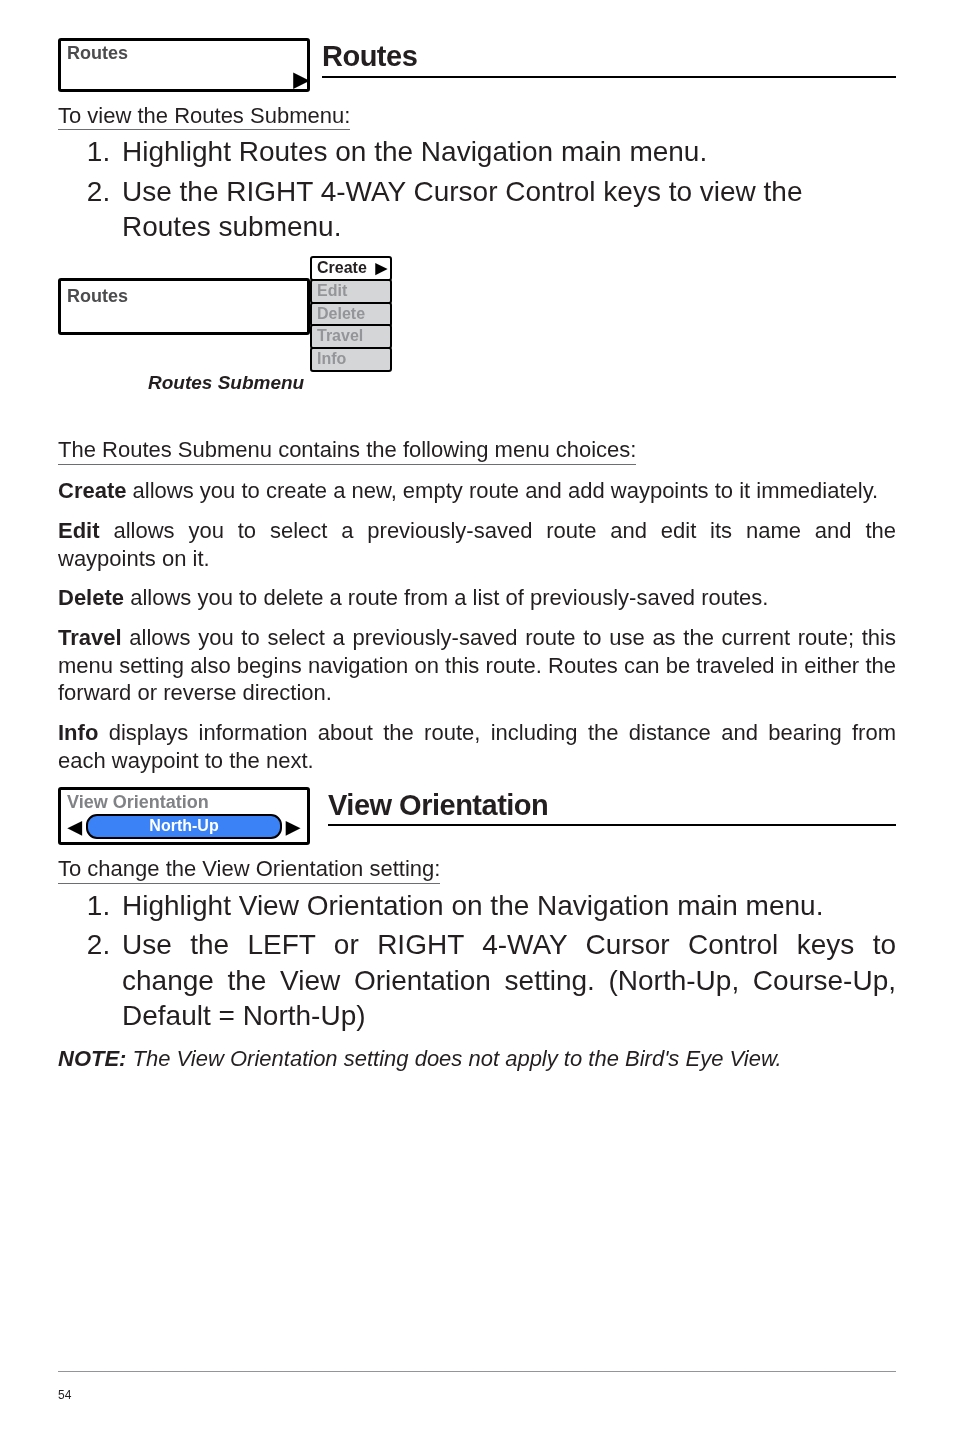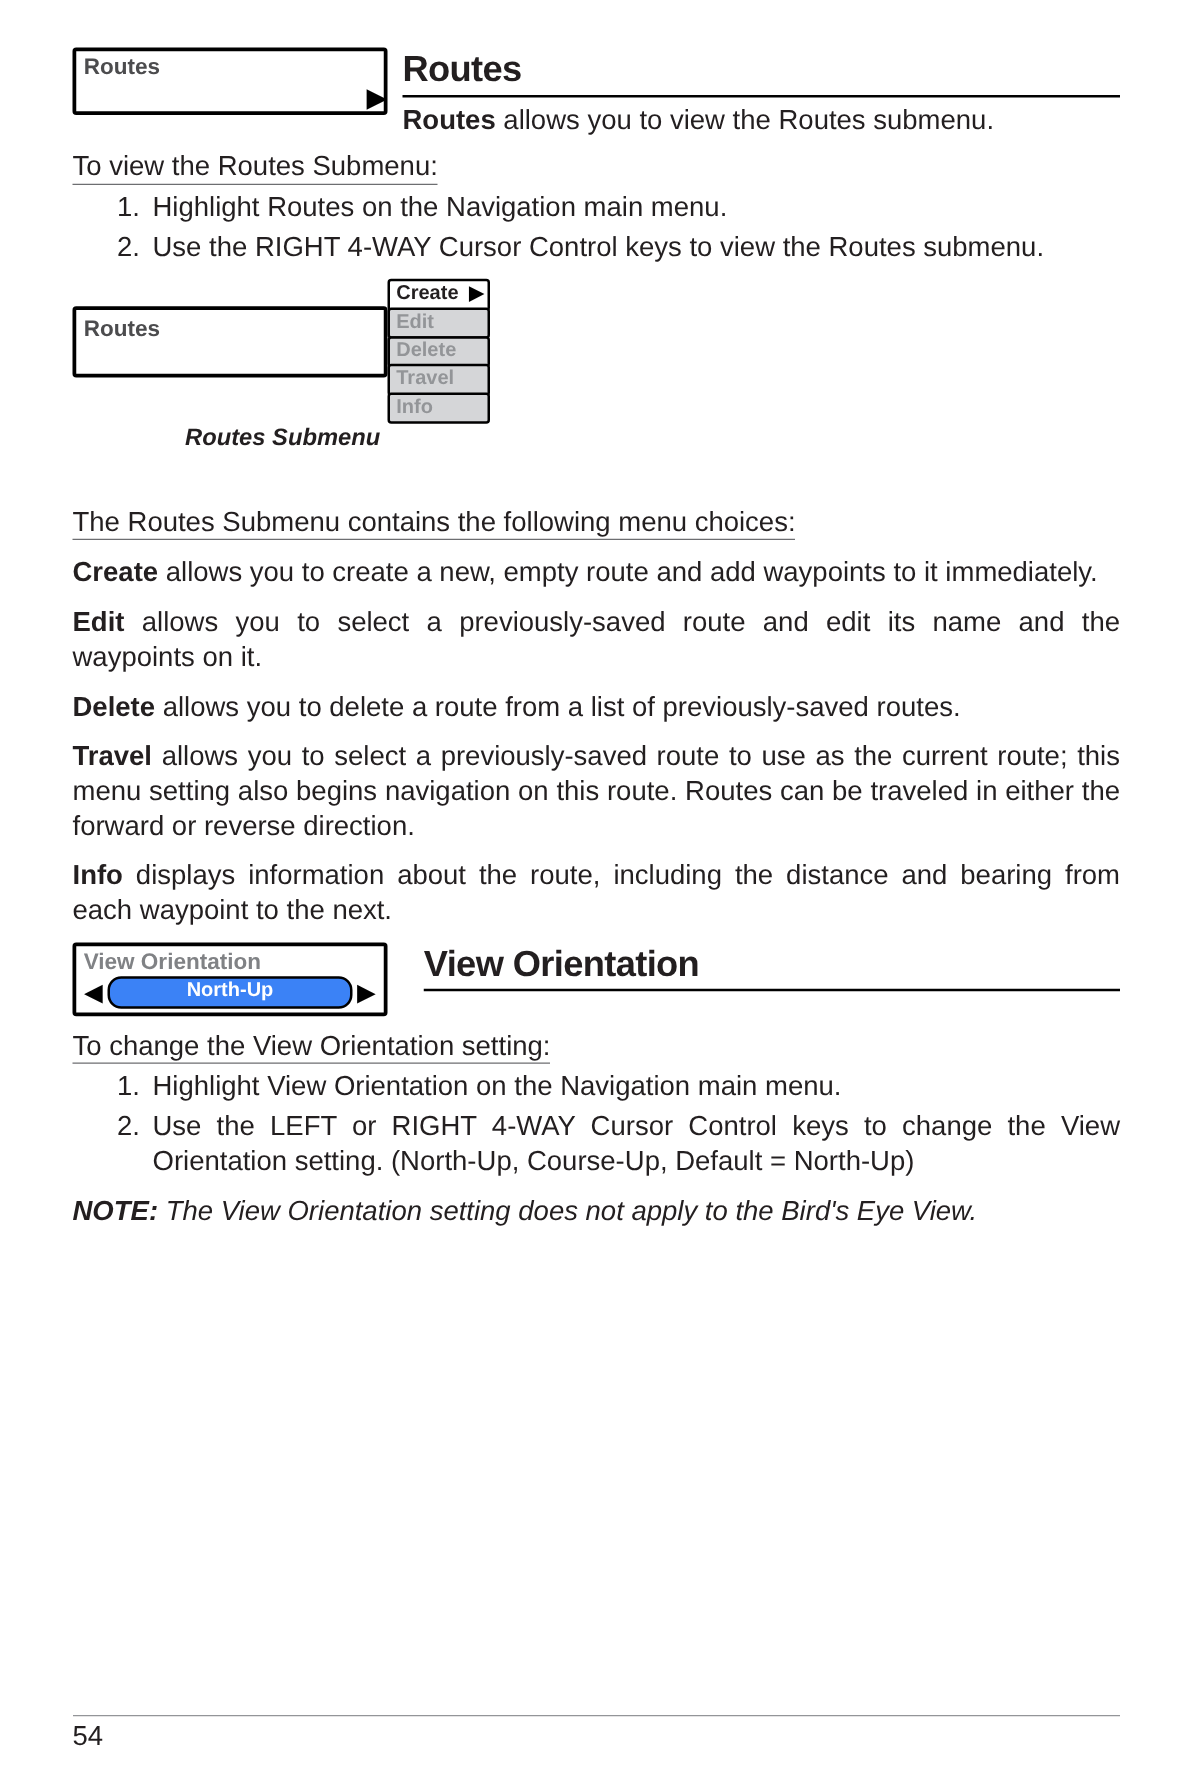--- a/index.html
+++ b/index.html
@@ -55,21 +55,21 @@
     padding-bottom: 0px;
     margin-top: 10px;
     margin-bottom: 4px;
   }
   ol.steps {
     list-style: decimal;
     padding-left: 60px;
     margin-bottom: 12px;
   }
   ol.steps li {
-    font-size: 22px;
+    font-size: 28px;
     padding-left: 4px;
     margin-bottom: 4px;
   }
 
   .submenu-figure { margin: 10px 0 4px 0; }
   .submenu-body { display: flex; align-items: flex-start; gap: 0; }
   .routes-main-cell {
     border: 3px solid #000;
     border-radius: 3px;
     width: 252px;
@@ -105,21 +105,21 @@
     font-style: italic;
     font-size: 19px;
     margin-left: 90px;
     margin-top: 2px;
     margin-bottom: 31px;
   }
 
   p.body { margin-bottom: 12px; font-size: 22px; text-align: justify; }
   p.body b { font-weight: 700; }
 
-  .view-orient-row { display: flex; align-items: flex-start; gap: 29px; }
+  .view-orient-row { display: flex; align-items: flex-start; gap: 18px; }
   .view-orient-box {
     border: 3px solid #000;
     border-radius: 3px;
     width: 252px;
     font-family: Verdana, Geneva, sans-serif;
     font-weight: bold;
     font-size: 18px;
     color: #808285;
     padding: 1px 6px 3px 6px;
   }
@@ -143,42 +143,39 @@
 
   .note { font-size: 22px; font-style: italic; margin-top: 8px; }
   .note .note-label { font-weight: 700; }
 
   .footer {
     position: fixed;
     bottom: 28px;
     left: 58px;
     right: 58px;
     border-top: 1.5px solid #939598;
-    padding-top: 2px;
-    font-size: 22px;
+    padding-top: 16px;
+    font-size: 12px;
     color: #231f20;
   }
   .spacer-bottom { height: 70px; }
 </style>
 </head>
 <body>
 
 
 
 
 <div class="section-header-row">
   <div class="menu-box routes-menu-box">
     <span>Routes</span>
     <span class="arrow-right">▶</span>
   </div>
   <div class="heading-col">
     <div class="section-title">Routes</div>
-    <div class="intro-blurb">
-      <b>Routes</b><span> allows you to view the Routes submenu.</span>
-    </div>
   </div>
 </div>
 
 <div class="step-header">To view the Routes Submenu:</div>
 <ol class="steps">
   <li>Highlight Routes on the Navigation main menu.</li>
   <li>Use the RIGHT 4-WAY Cursor Control keys to view the Routes submenu.</li>
 </ol>
 
 <div class="submenu-figure">

